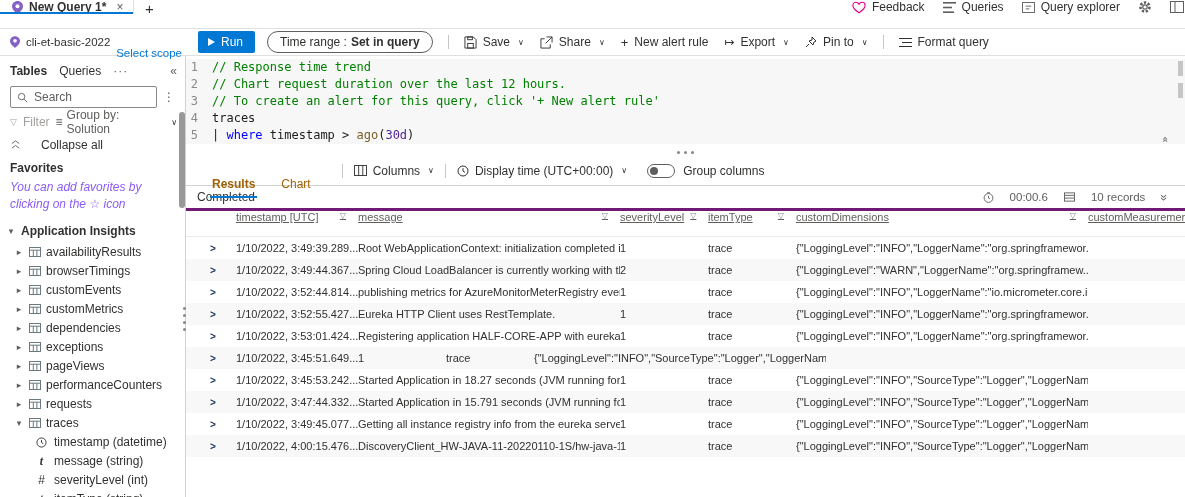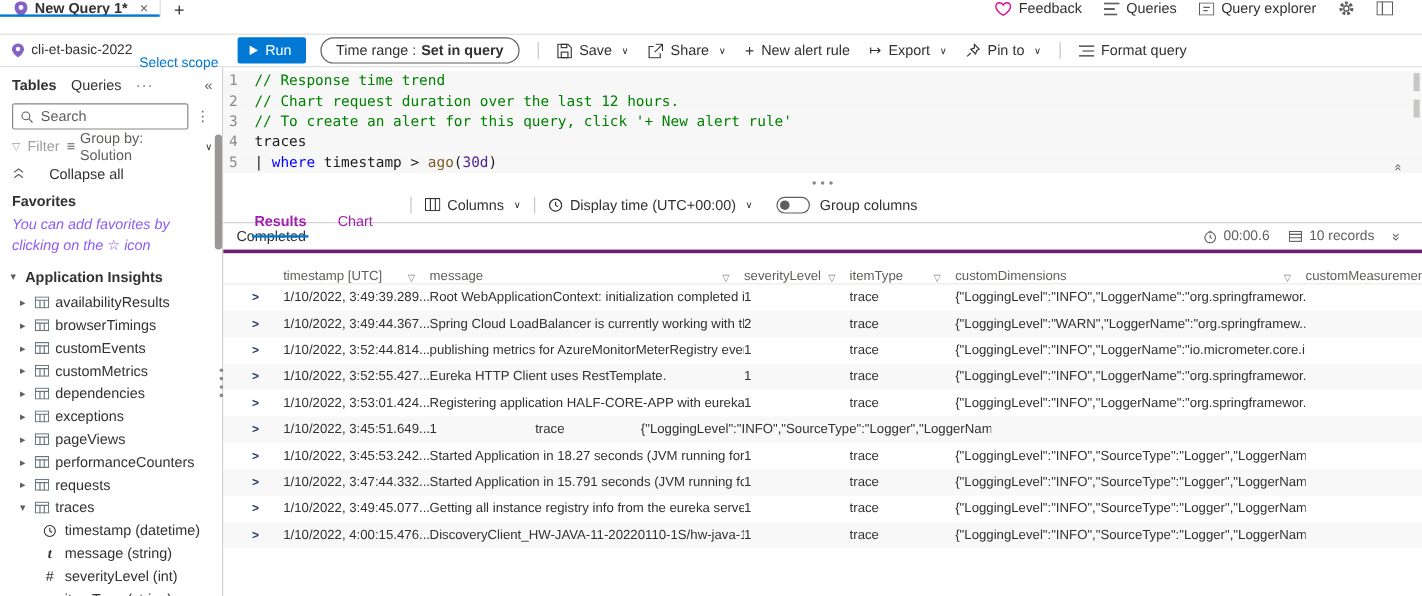--- a/index.html
+++ b/index.html
@@ -8,21 +8,21 @@
   .app { width:1185px; height:497px; display:flex; flex-direction:column; background:#fff; }
   .icon { display:inline-flex; align-items:center; justify-content:center; }
 
   
   .tabbar { height:29px; border-bottom:1px solid #e1dfdd; display:flex; align-items:flex-start; flex-shrink:0; }
   .app-tab { display:flex; align-items:center; gap:6px; padding:0 10px 0 12px; border-right:1px solid #e1dfdd;
     font-weight:700; position:relative; }
   .app-tab::after { content:""; position:absolute; left:0; right:0; bottom:0; height:2px; background:#0078d4; }
   .tab-close { color:#605e5c; font-weight:400; margin-left:4px; }
   .new-tab { width:30px; display:flex; align-items:center; justify-content:center; font-size:15px; color:#323130; }
-  .tabbar-right { margin-left:auto; display:flex; align-items:center; gap:18px; padding-right:24px; }
+  .tabbar-right { margin-left:auto; display:flex; align-items:center; gap:18px; padding-right:1px; }
   .tb-link { display:flex; align-items:center; gap:6px; }
 
   
   .toolbar { height:27px; border-bottom:1px solid #e1dfdd; display:flex; align-items:center; flex-shrink:0; }
   .scope { width:186px; flex-shrink:0; display:flex; align-items:center; gap:6px; padding:0 4px 0 10px; font-size:11.5px; overflow:hidden; }
   .scope-name { white-space:nowrap; overflow:hidden; max-width:96px; }
   .select-scope { color:#0078d4; white-space:nowrap;margin-top:22px; }
   .run-btn { height:22px; padding:0 12px 0 10px; border:none; border-radius:2px; background:#0078d4; color:#fff;
     font-size:12px; display:flex; align-items:center; gap:6px; margin:0 12px; font-family:inherit; }
   .play { width:0; height:0; border-left:7px solid #fff; border-top:4px solid transparent; border-bottom:4px solid transparent; }
@@ -85,37 +85,37 @@
   .ed-scroll.a { top:5px; height:15px; }
   .ed-scroll.b { top:27px; height:15px; }
 
   
   .splitter { height:8px; display:flex; align-items:center; justify-content:center; flex-shrink:0; }
   .drag-dots { width:3px; height:3px; border-radius:50%; background:#8a8886; box-shadow:7px 0 0 #8a8886, -7px 0 0 #8a8886; }
 
   
   .results { flex:1; display:flex; flex-direction:column; min-height:0; }
   .results-tabs { display:flex; align-items:center; height:30px; padding-left:24px; border-bottom:1px solid #d1d1d1; flex-shrink:0; }
-  .rtab { height:100%; display:flex; align-items:center; padding:0 2px; margin-right:22px; position:relative; color:#a21caf;margin-top:26px; }
+  .rtab { height:100%; display:flex; align-items:center; padding:0 2px; margin-right:22px; position:relative; color:#a16207;margin-top:26px; }
   .rtab.active { font-weight:700; }
   .rtab.active::after { content:""; position:absolute; left:0; right:0; bottom:0; height:2px; background:#0078d4; }
   .rt-btn { display:flex; align-items:center; gap:6px; color:#323130; padding:0 4px; white-space:nowrap; }
   .toggle-wrap { display:flex; align-items:center; gap:8px; margin-left:16px; }
   .toggle { width:28px; height:14px; border:1px solid #605e5c; border-radius:8px; position:relative; display:inline-block; }
   .toggle::after { content:""; position:absolute; left:2px; top:2px; width:8px; height:8px; border-radius:50%; background:#605e5c; }
   .status-row { display:flex; align-items:center; height:25px; padding:0 18px 0 11px; border-bottom:3px solid #701a75; flex-shrink:0; }
   .status-right { margin-left:auto; display:flex; align-items:center; gap:16px; color:#605e5c; font-size:11.5px; }
-  .sr-item { display:flex; align-items:center; gap:6px; }
+  .sr-item { display:flex; align-items:center; gap:16px; }
   .dchev { transform:rotate(90deg); display:inline-block; font-size:12px; letter-spacing:-1px; color:#605e5c; }
 
   
   .grid { flex:1; overflow:hidden; font-size:11px; }
   .grid-header { display:flex; height:26px; align-items:center; color:#605e5c; border-bottom:1px solid #edebe9; padding-left:24px; }
-  .gh-cell { display:flex; align-items:flex-end; justify-content:space-between; padding-right:12px; overflow:hidden;
-    white-space:nowrap; height:100%; }
+  .gh-cell { display:flex; align-items:flex-start; justify-content:space-between; padding-right:12px; overflow:hidden;
+    white-space:nowrap; height:100%;text-decoration:underline; }
   .funnel { font-size:8px; color:#8a8886; margin-left:6px; }
   .grid-row { display:flex; height:22px; align-items:center; padding-left:24px; }
   .grid-row:nth-child(even) { background:#f8f8f8; }
   .g-cell { overflow:hidden; white-space:nowrap; padding-right:12px; height:100%; display:flex; align-items:center; color:#323130; }
   .c-exp { width:26px; flex-shrink:0; padding-right:0; }
   .chev-cell { font-weight:700; color:#243a5e; font-size:10px; }
   .c-ts { width:122px; flex-shrink:0; }
   .c-msg { width:262px; flex-shrink:0; }
   .c-sev { width:88px; flex-shrink:0; }
   .c-item { width:88px; flex-shrink:0; }

